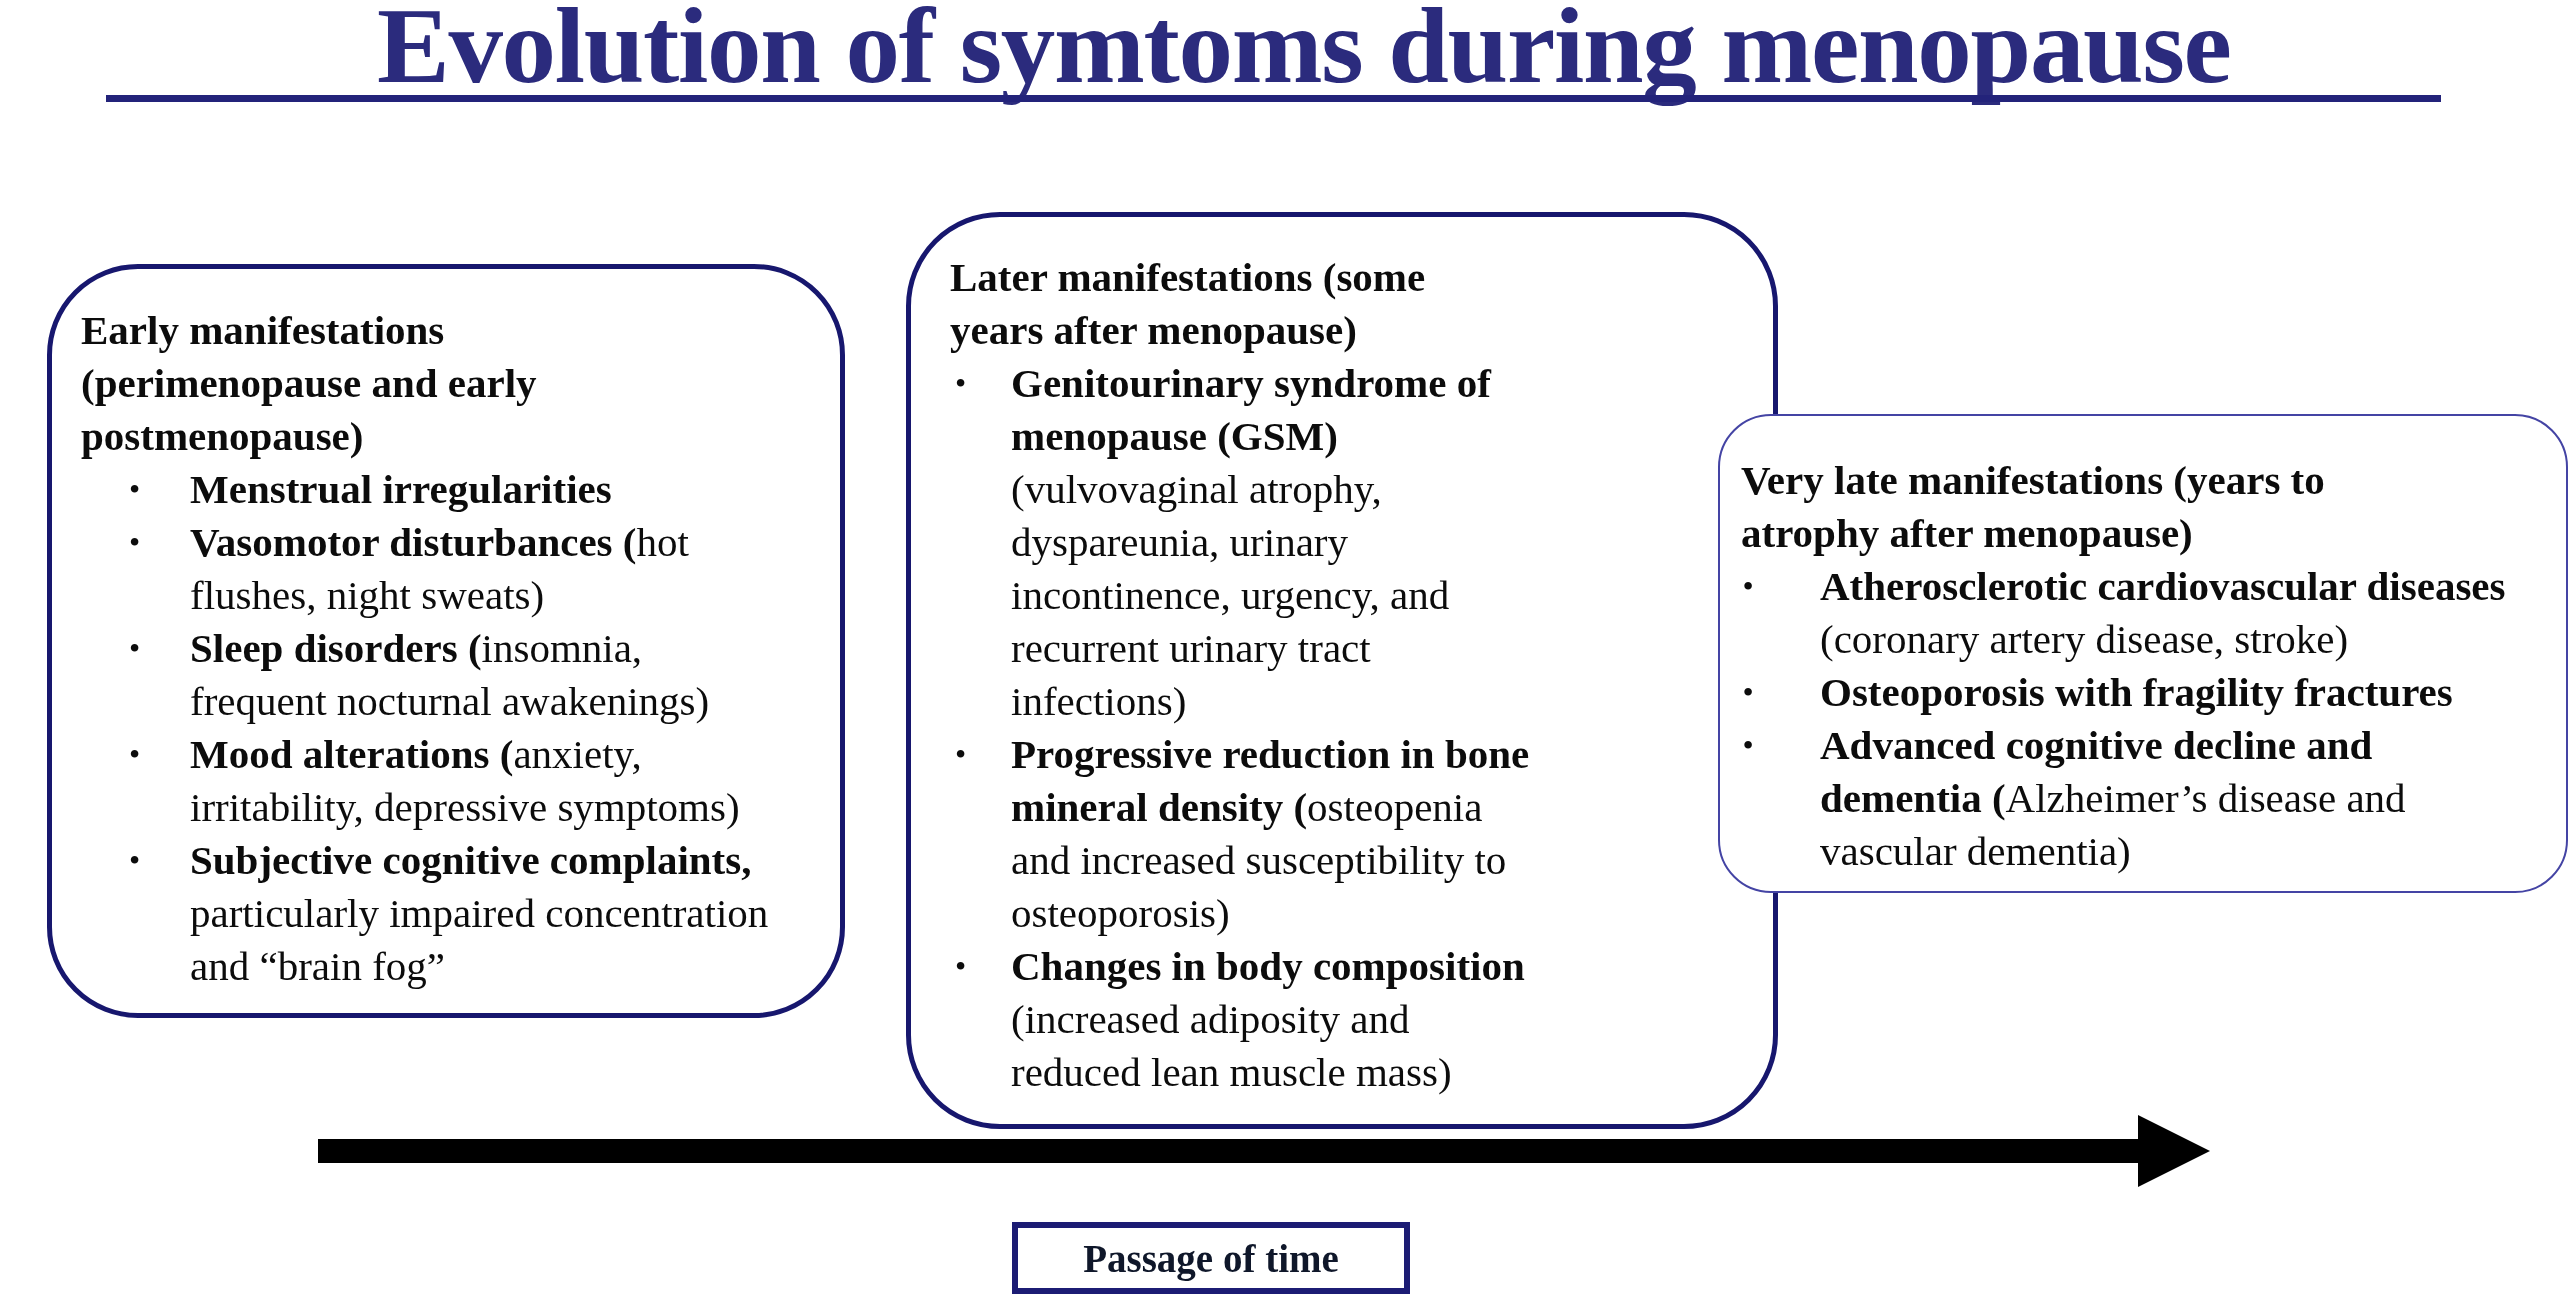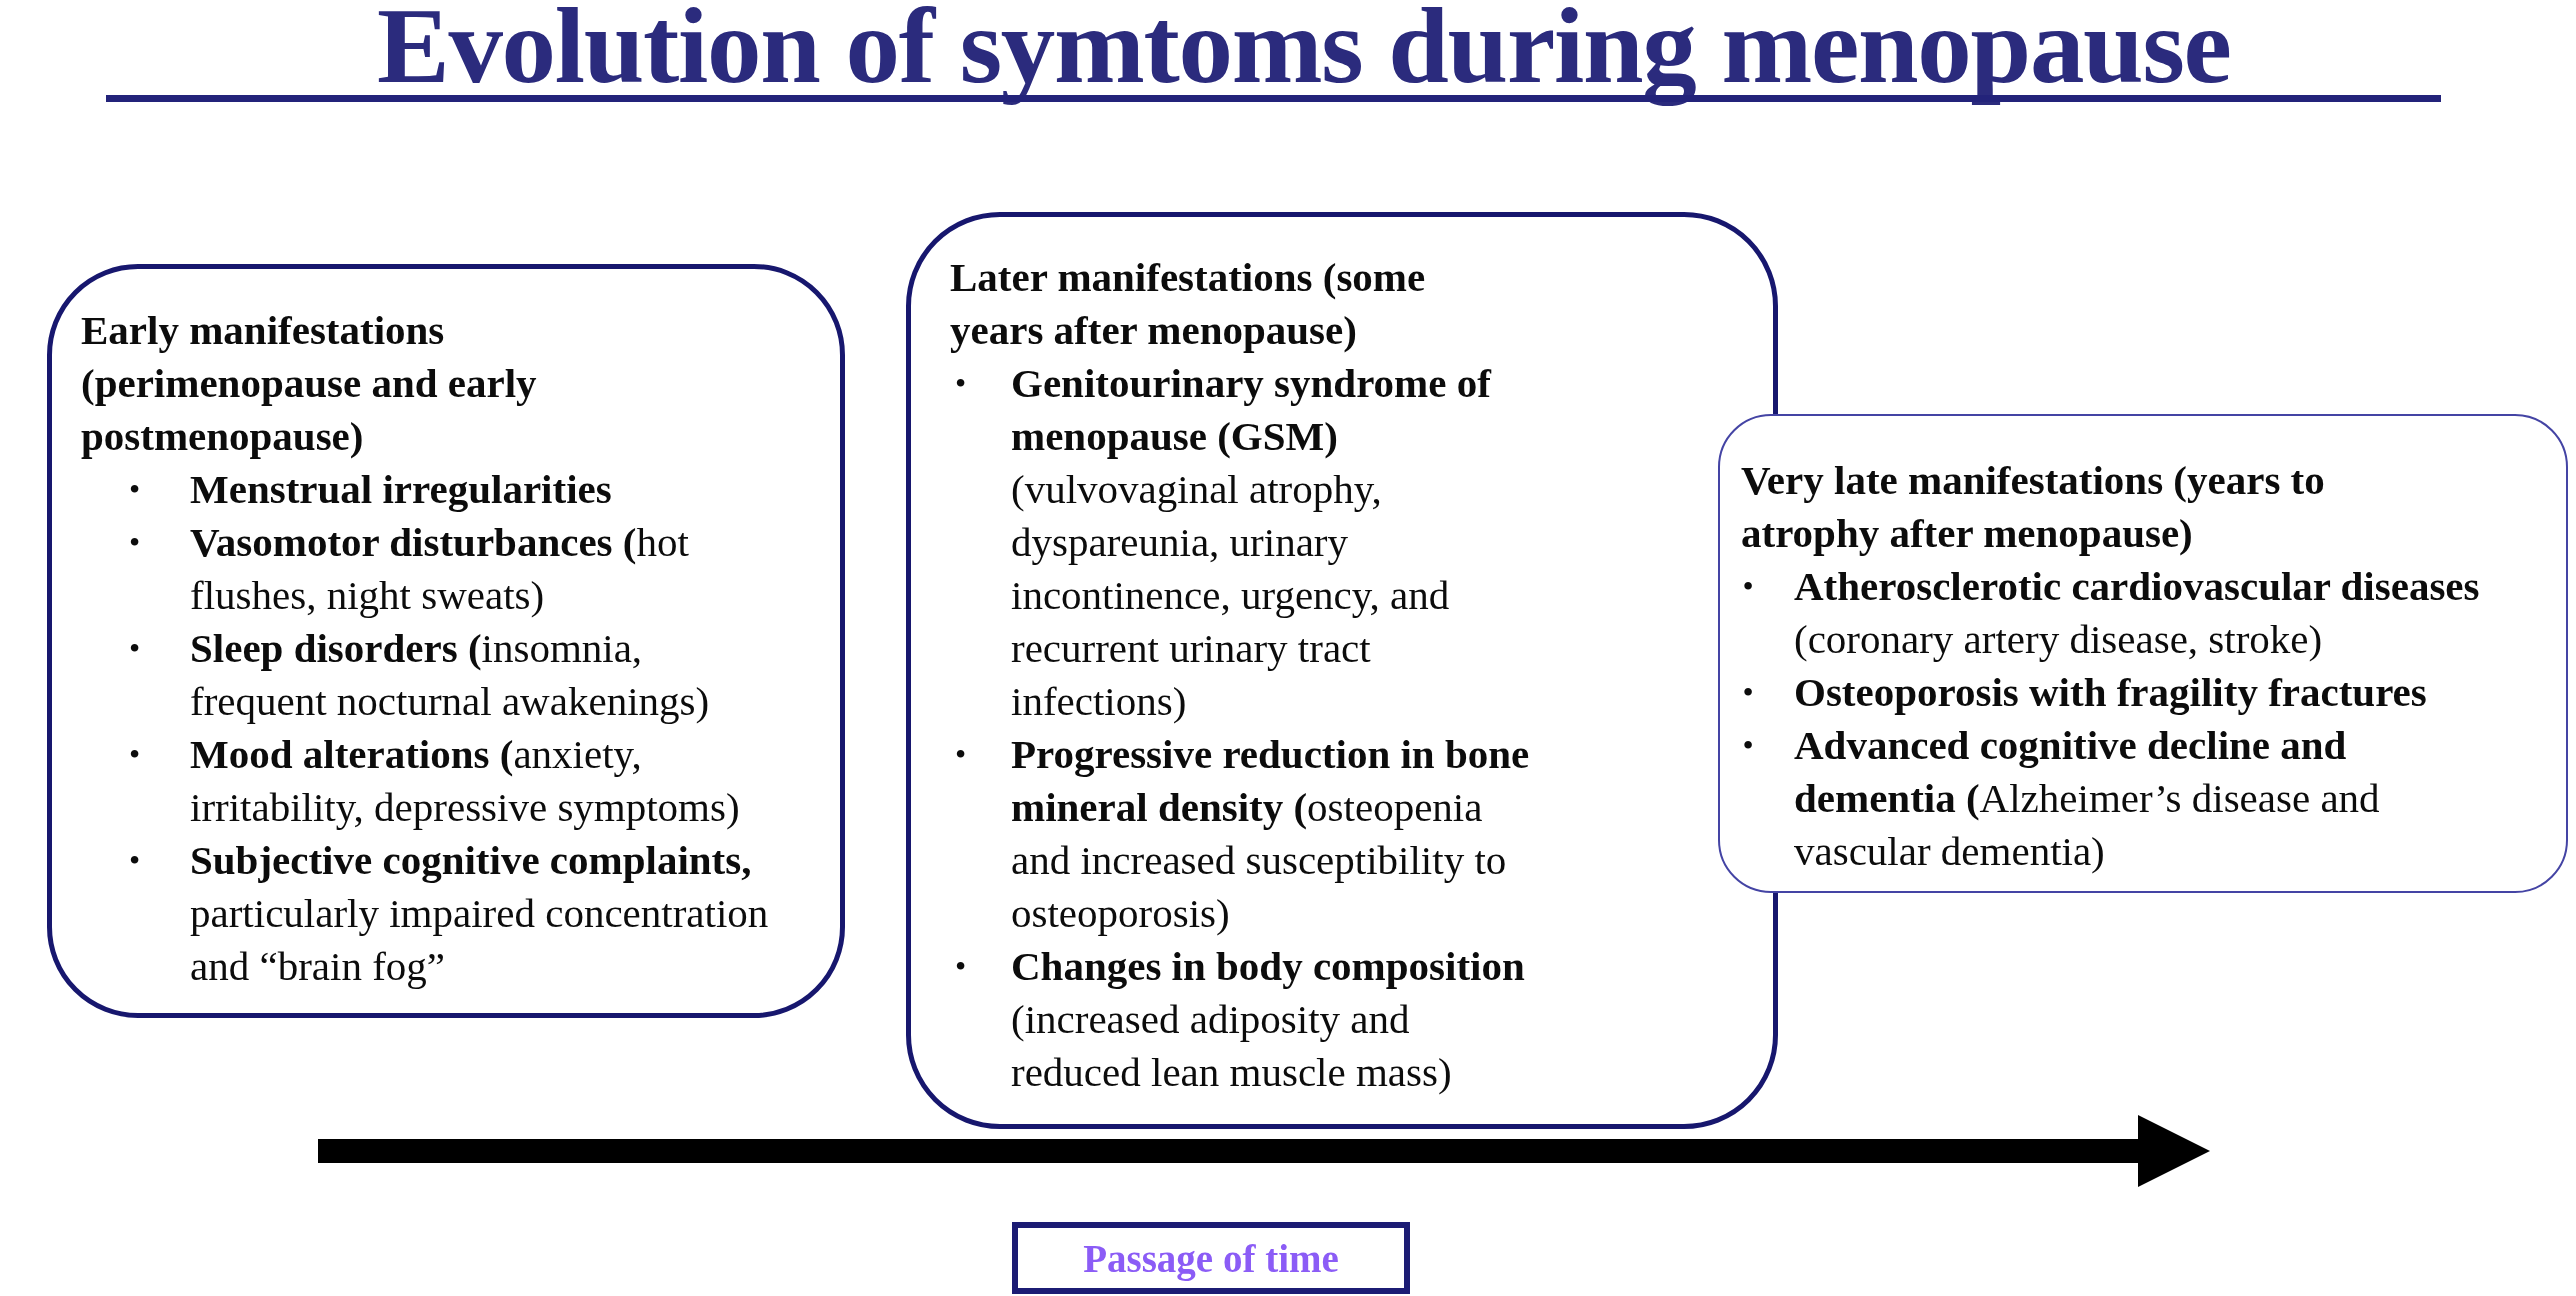--- a/index.html
+++ b/index.html
@@ -39,36 +39,36 @@
   .box-verylate .box-title{margin:38px 14px 0 21px;}
   .bullet-list{list-style:none;margin:0;padding:0;}
   .bullet-item{position:relative;white-space:pre-line;}
   .bullet-item::before{
     content:"•";position:absolute;top:0;font-size:0.78em;line-height:53px;
   }
   .box-early .bullet-item{padding-left:94px;margin-right:12.6px;margin-left:44px;}
   .box-early .bullet-item::before{left:33px;}
   .box-later .bullet-item{padding-left:100px;margin-right:10px;}
   .box-later .bullet-item::before{left:44px;}
-  .box-verylate .bullet-item{padding-left:74px;margin-right:10px;}
+  .box-verylate .bullet-item{padding-left:100px;margin-right:10px;}
   .box-verylate .bullet-item::before{left:22.6px;}
   .seg-bold{font-weight:bold;}
   .timeline-arrow-shaft{
     position:absolute;left:318px;top:1139px;width:1821px;height:24px;background:#000000;
   }
   .timeline-arrow-head{
     position:absolute;left:2138px;top:1115px;width:0;height:0;
     border-top:36px solid transparent;border-bottom:36px solid transparent;
     border-left:72px solid #000000;
   }
   .passage-label-box{
     position:absolute;left:1012px;top:1222px;width:398px;height:72px;
     border:6.3px solid #1c1c74;box-sizing:border-box;background:#ffffff;
     display:flex;align-items:center;justify-content:center;
-    font-size:39px;font-weight:bold;color:#8b5cf6;
+    font-size:39px;font-weight:bold;color:#0f172a;
   }
 </style>
 </head>
 <body>
 
 <div class="diagram-title">Evolution of symtoms during menopause</div>
 <div class="title-underline"></div>
 
 <div class="stage-box box-early">
   <div class="box-title">Early manifestations

